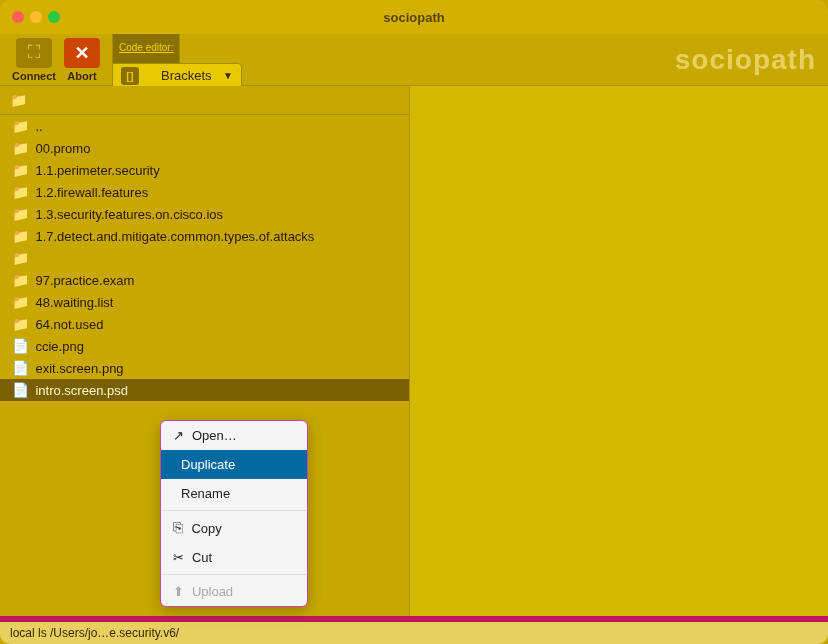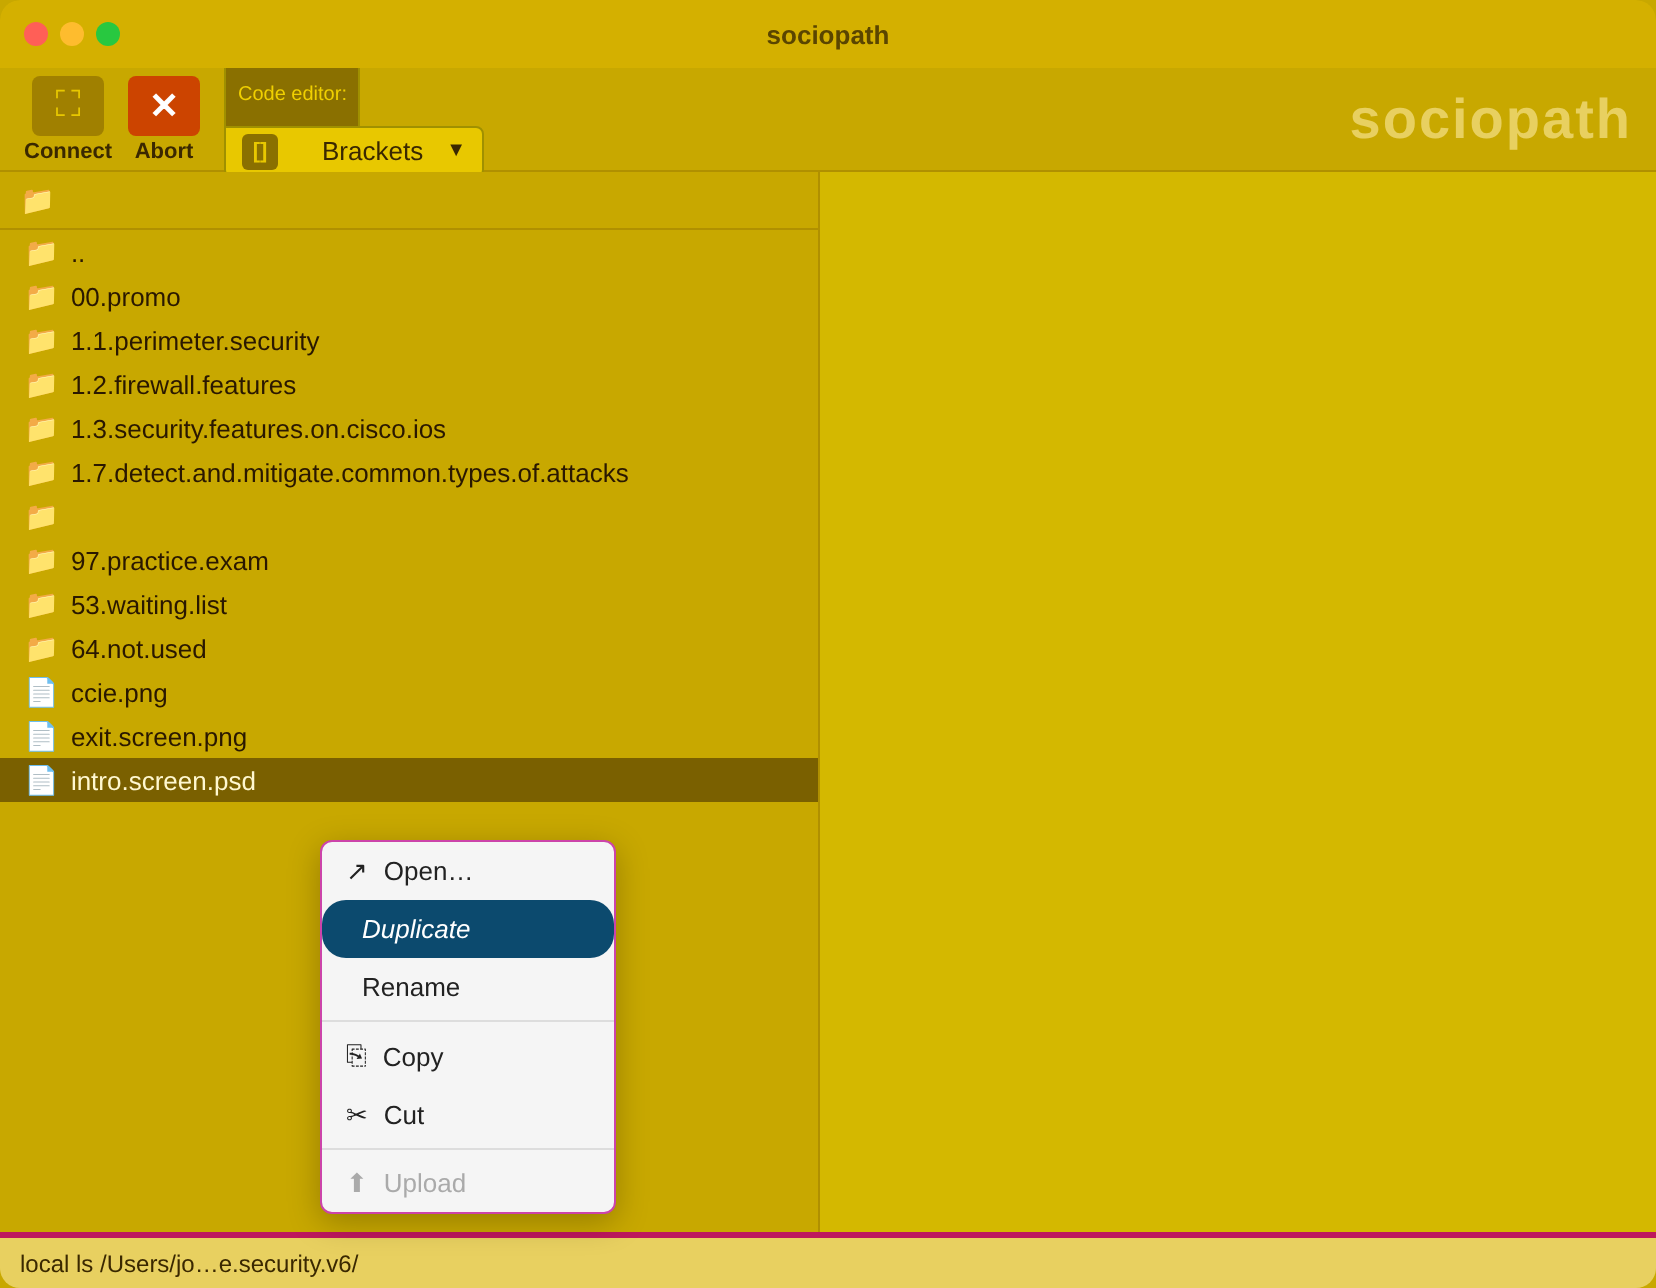--- a/index.html
+++ b/index.html
@@ -91,20 +91,21 @@
       margin-left: 4px;
     }
     .code-editor-label {
       font-size: 10px;
       color: #f0d000;
       background: #8a7000;
       padding: 10px 6px;
       border-radius: 3px 3px 0 0;
       border: 1px solid #a09000;
       border-bottom: none;
+      text-decoration: underline;
     }
     .code-editor-select {
       display: flex;
       align-items: center;
       background: #e8c800;
       border: 1px solid #a09000;
       border-radius: 0 4px 4px 4px;
       padding: 3px 8px;
       gap: 6px;
       cursor: pointer;
@@ -210,41 +211,40 @@
     .ctx-item {
       display: flex;
       align-items: center;
       padding: 7px 12px;
       gap: 8px;
       font-size: 13px;
       color: #222;
       cursor: pointer;
     }
     .ctx-item.active {
-      background: #0c4a6e;
+      background: #0369a1;
       color: white;
-      border-radius: 12px;
-      font-style: italic;
+      border-radius: 0;
     }
     .ctx-item.disabled {
       color: #aaa;
       cursor: default;
     }
     .ctx-divider {
       height: 1px;
       background: #ddd;
       margin: 2px 0;
     }
     .ctx-icon { font-size: 13px; }
 
     
     .status-bar {
       height: 28px;
       background: #e8d060;
-      border-top: 3px solid #be185d;
+      border-top: 6px solid #be185d;
       display: flex;
       align-items: center;
       padding: 0 10px;
       font-size: 12px;
       color: #3a2800;
     }
   </style>
 </head>
 <body>
 
@@ -312,21 +312,21 @@
         </div>
         <div class="file-item">
           <span class="fi-icon">📁</span>
         </div>
         <div class="file-item">
           <span class="fi-icon">📁</span>
           <span>97.practice.exam</span>
         </div>
         <div class="file-item">
           <span class="fi-icon">📁</span>
-          <span>53.waiting.list</span>
+          <span>48.waiting.list</span>
         </div>
         <div class="file-item">
           <span class="fi-icon">📁</span>
           <span>64.not.used</span>
         </div>
         <div class="file-item">
           <span class="fi-icon">📄</span>
           <span>ccie.png</span>
         </div>
         <div class="file-item">

